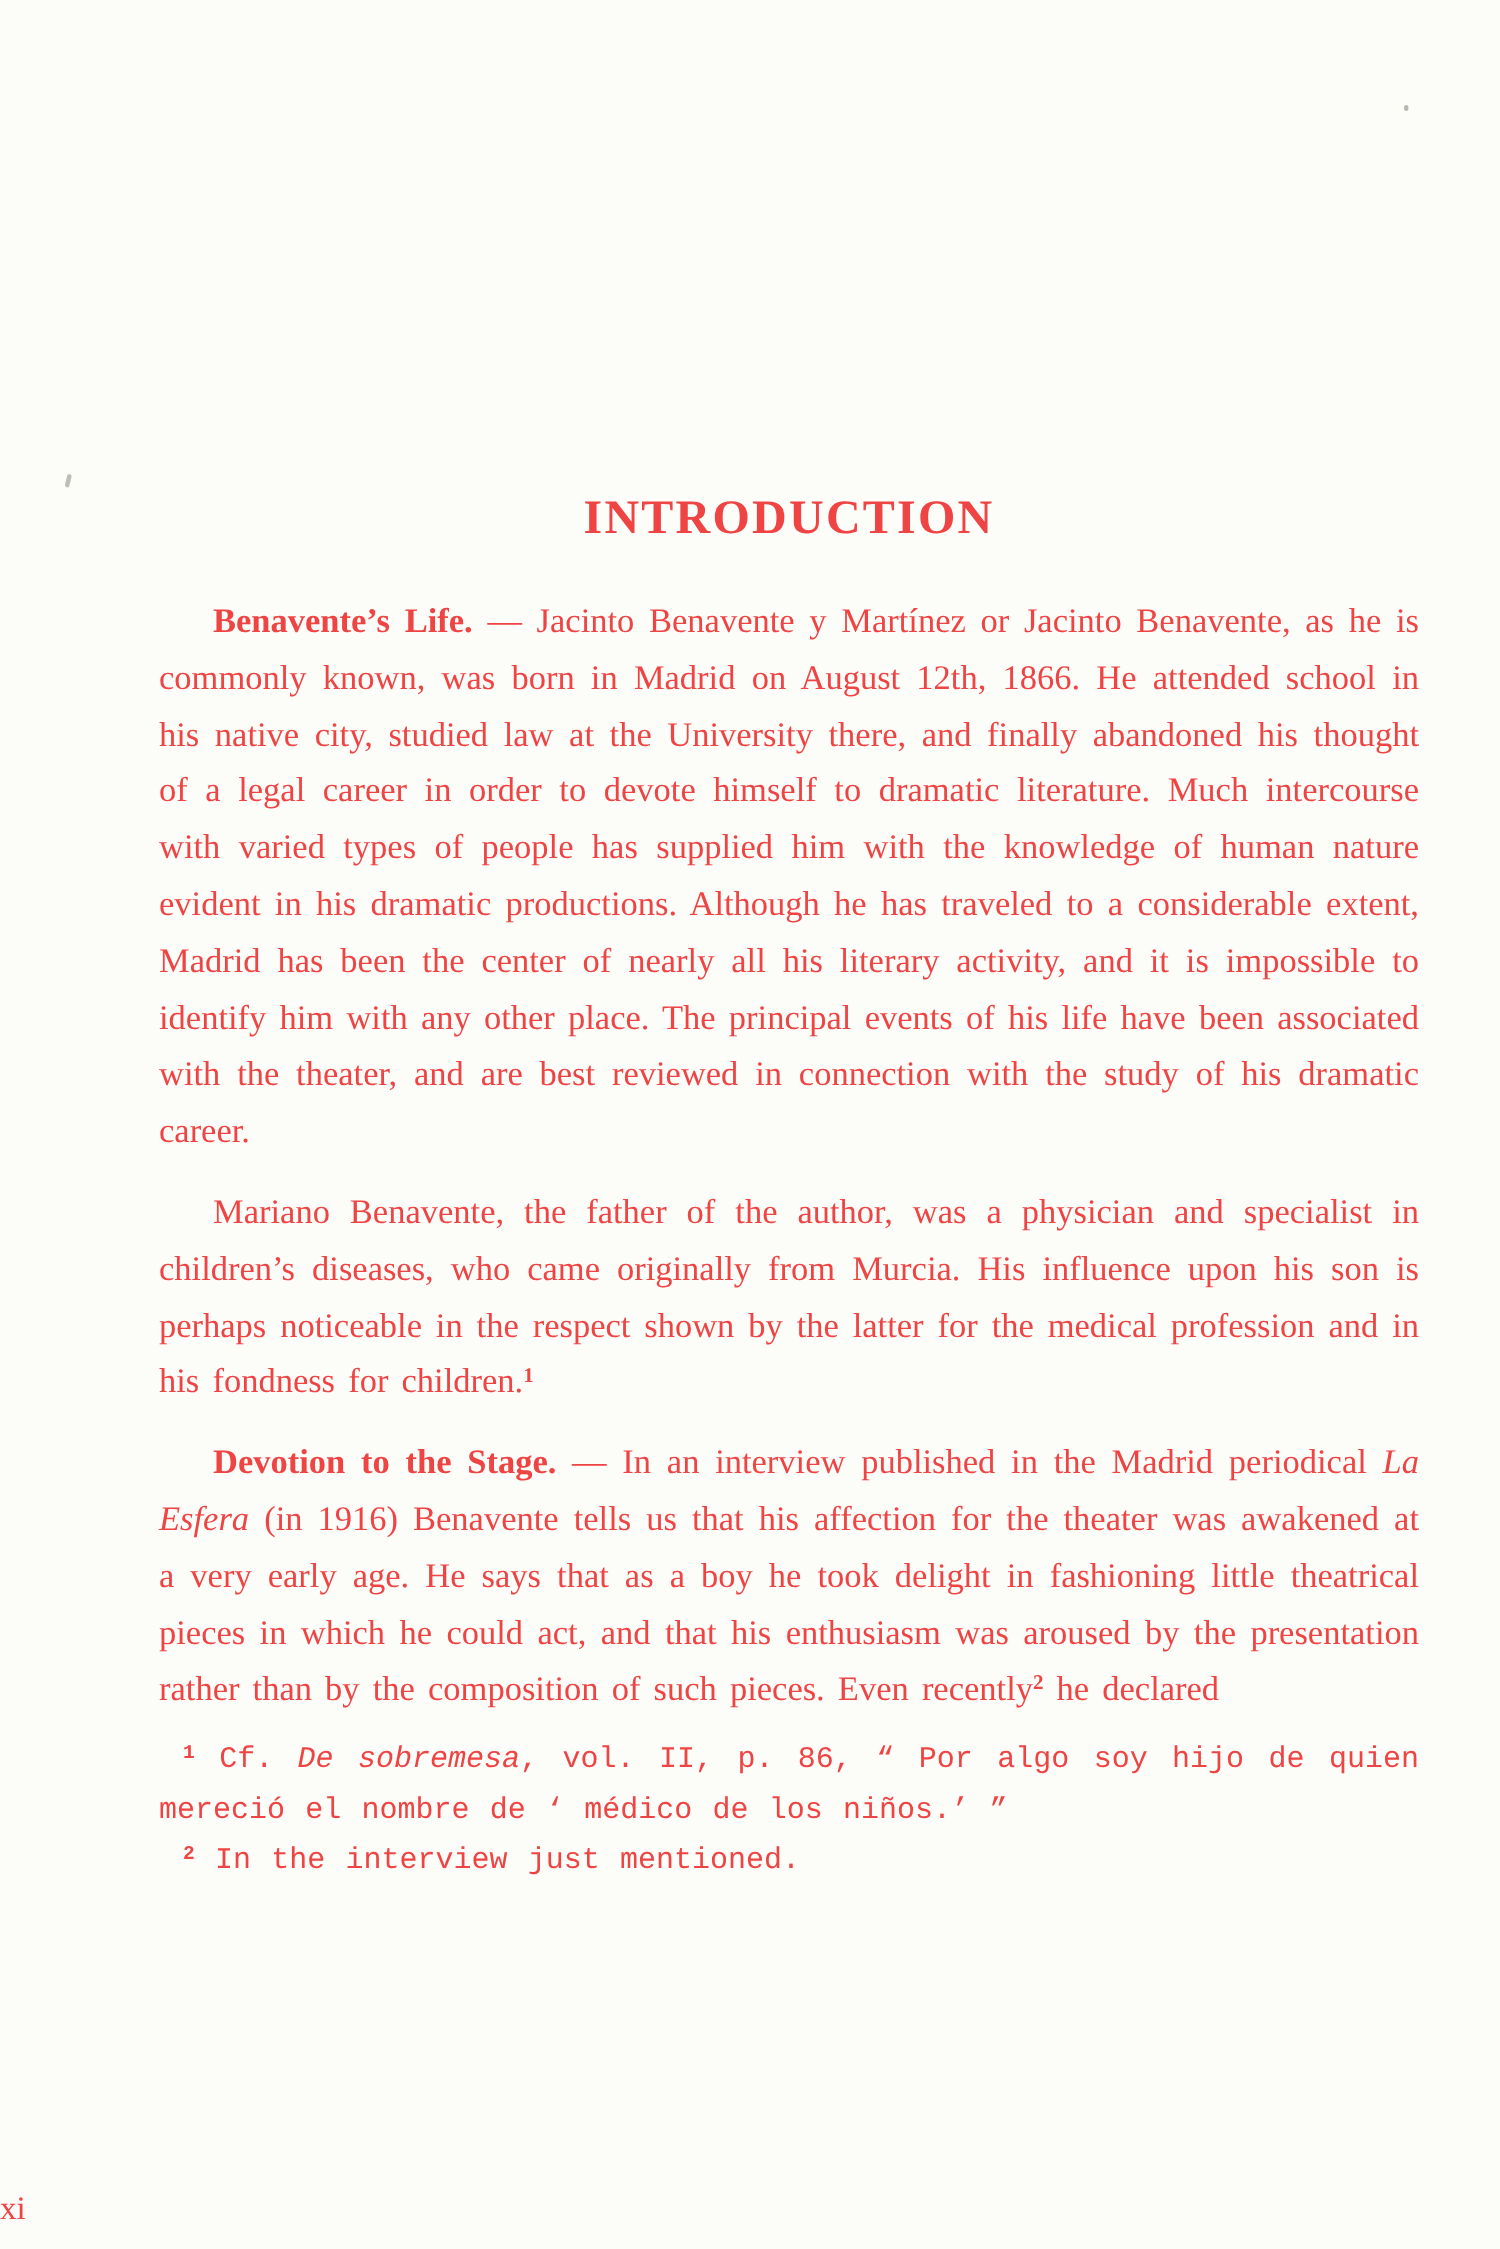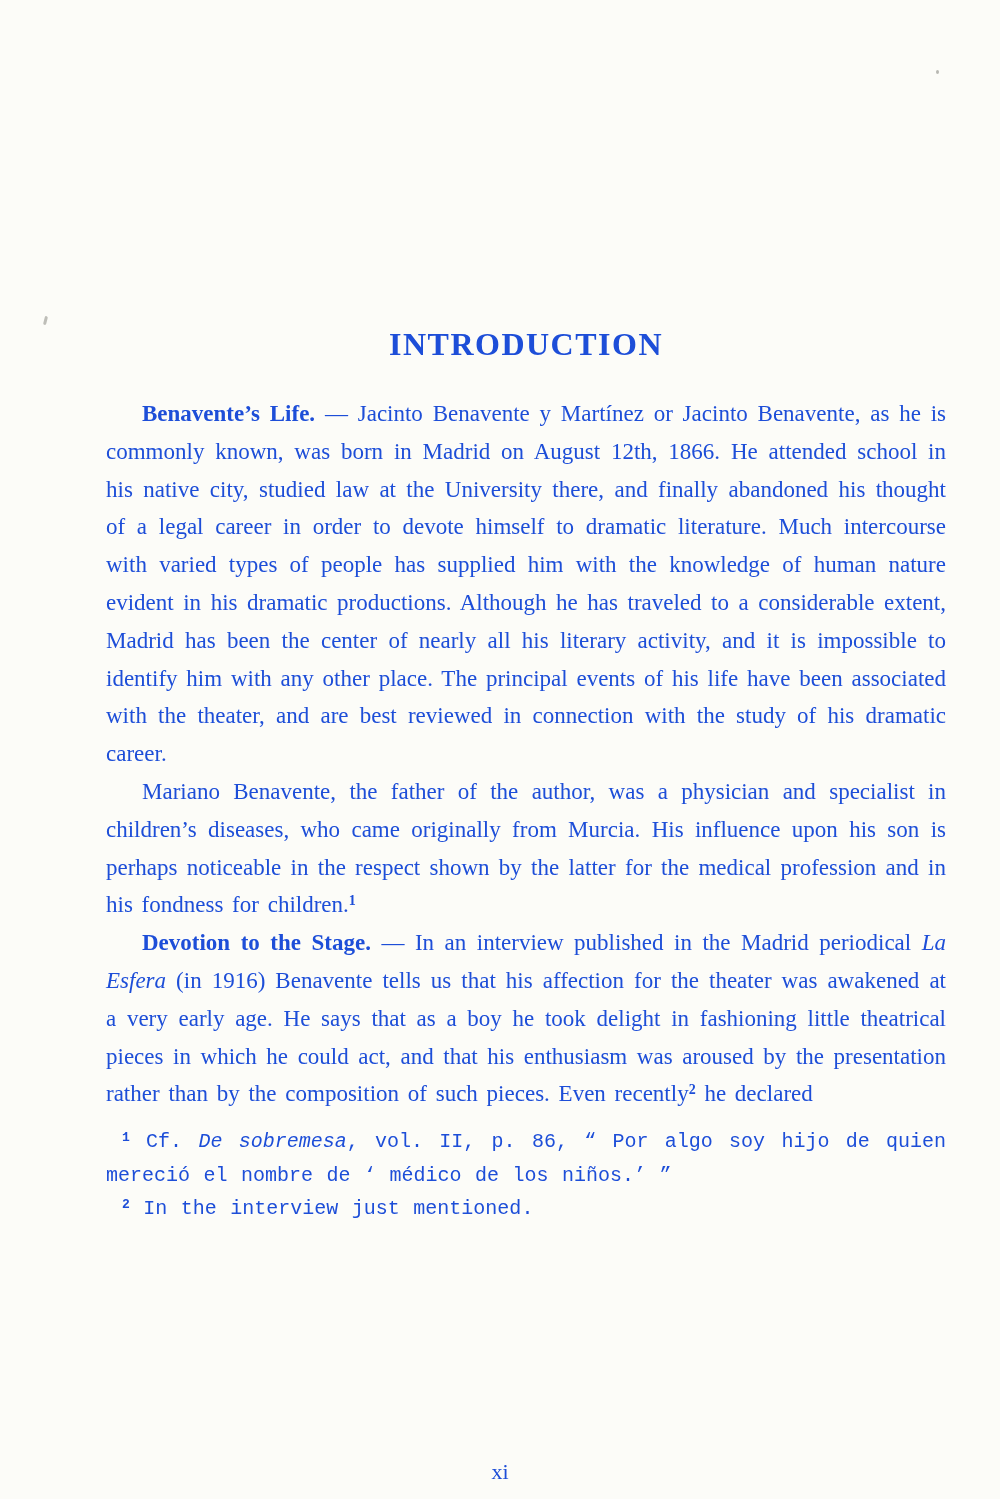--- a/index.html
+++ b/index.html
@@ -3,21 +3,21 @@
 <meta charset="utf-8">
 <style>
   * { margin: 0; padding: 0; box-sizing: border-box; }
   html, body { background: #fdfdfa; }
   .page {
     position: relative;
     width: 1000px;
     height: 1499px;
     margin: 0 auto;
     background: #fcfcf8;
-    color: #1d4ed8;
+    color: #ef4444;
     font-family: "Liberation Serif", "DejaVu Serif", serif;
     overflow: hidden;
   }
   .content {
     position: absolute;
     top: 326px;
     left: 106px;
     width: 840px;
   }
   .title {
@@ -26,20 +26,21 @@
     letter-spacing: 1.5px;
     text-align: center;
     margin-bottom: 32px;
   }
   .para {
     font-size: 23px;
     line-height: 37.8px;
     text-align: justify;
     text-indent: 36px;
     word-spacing: 3px;
+    margin-top: 16px;
   }
   .para b { font-weight: bold; }
   .para i, .footnote i { font-style: italic; }
   .fnref {
     font-size: 14px;
     line-height: 0;
     vertical-align: 7px;
     font-weight: bold;
   }
   .footnotes {
@@ -57,21 +58,20 @@
     font-size: 13px;
     line-height: 0;
     vertical-align: 6px;
     font-weight: bold;
   }
   .page-number {
     position: absolute;
     left: 0;
     bottom: 14px;
     width: 100%;
-    text-align: center;
     font-size: 22px;
   }
   .artifact { position: absolute; background: #8a8a84; }
   .artifact.a1 { left: 44px; top: 316px; width: 3px; height: 9px; opacity: .55; transform: rotate(14deg); border-radius: 2px; }
   .artifact.a2 { left: 936px; top: 70px; width: 3px; height: 4px; opacity: .6; border-radius: 50%; }
 </style>
 </head>
 <body>
 
 <div class="page">

